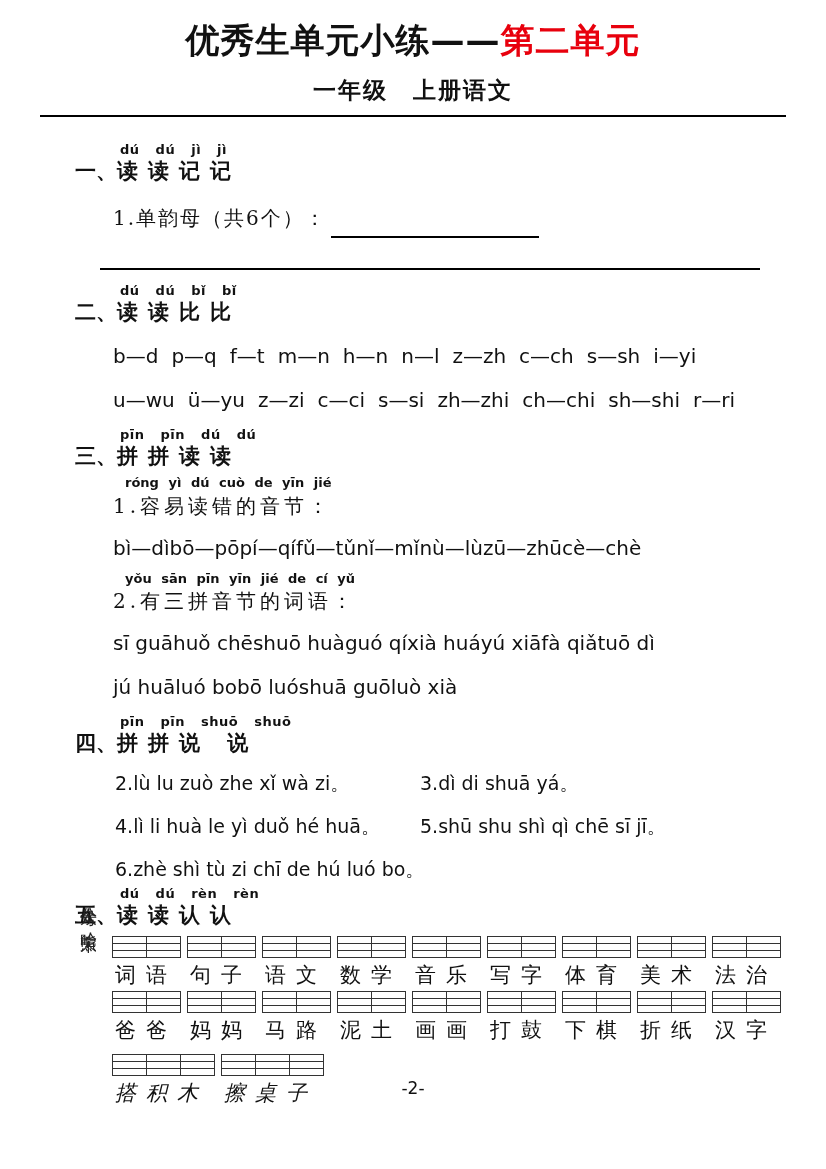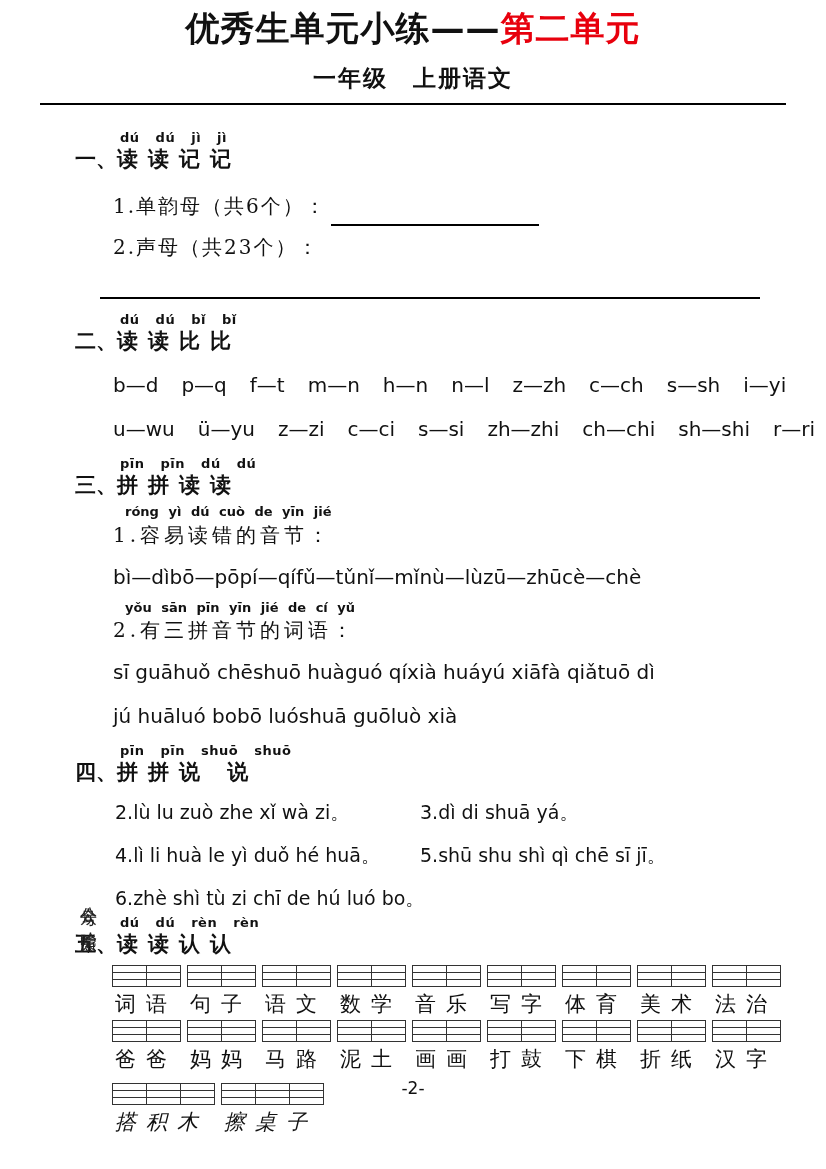--- a/index.html
+++ b/index.html
@@ -2,42 +2,42 @@
 <html><head>
 <meta charset="utf-8">
 <style>
   * { box-sizing: border-box; margin: 0; padding: 0; }
   html,body { width: 826px; height: 1169px; }
   body {
     background: #ffffff; color: #111;
     font-family: "DejaVu Serif", serif;
     position: relative; overflow: hidden;
   }
-  .header { text-align: center; padding-top: 6px; }
+  .header { text-align: center; padding-top: 18px; }
   .title { font-size: 34px; font-weight: bold; font-family: "DejaVu Sans", sans-serif; letter-spacing: 1px; }
   .title .red { color: #e8000d; }
   .subtitle { font-size: 23px; font-weight: bold; margin-top: 11px; letter-spacing: 2px; }
   .header-rule { border: none; border-top: 2px solid #000; margin: 9px 40px 0 40px; }
 
   .content { padding: 0 40px 0 75px; }
 
   .sec { margin-top: 0; }
   .sec-head { display: flex; align-items: flex-end; font-family: "DejaVu Sans", sans-serif; font-weight: bold; }
   .sec-num { font-size: 21px; line-height: 1.15; }
   .sec-tp { display: flex; flex-direction: column; }
   .sec-pinyin { font-size: 13px; line-height: 1; margin: 0 0 3px 3px; word-spacing: 11px; letter-spacing: 0.5px; }
   .sec-title { font-size: 21px; line-height: 1.15; letter-spacing: 10px; white-space: nowrap; }
 
   .ind { margin-left: 38px; }
 
   .item { font-size: 20px; margin-top: 22px; letter-spacing: 2px; }
   .blank-inline { display: inline-block; width: 208px; border-bottom: 2px solid #000; height: 2px; transform: translateY(13px); margin-left: 4px; }
   .answer-line { margin: 36px 26px 0 25px; border-bottom: 2px solid #000; height: 0; }
 
-  .prow { display: flex; gap: 23px; font-family: "DejaVu Sans", sans-serif; font-size: 20px; margin-top: 20px; margin-left: 38px; white-space: nowrap; }
+  .prow { display: flex; gap: 13px; font-family: "DejaVu Sans", sans-serif; font-size: 20px; margin-top: 20px; margin-left: 38px; white-space: nowrap; }
   .srow { display: flex; font-family: "DejaVu Sans", sans-serif; font-size: 20px; margin-top: 16px; margin-left: 38px; white-space: nowrap; }
 
   .sub-head { margin-top: 8px; margin-left: 38px; }
   .sub-pinyin { font-family: "DejaVu Sans", sans-serif; font-weight: bold; font-size: 13px; word-spacing: 5px; margin-left: 12px; line-height: 1.1; }
   .sub-title { font-size: 20px; letter-spacing: 4px; margin-top: 2px; }
 
   .sentences { display: grid; grid-template-columns: 305px auto; row-gap: 17px; justify-content: start;
                margin: 16px 0 0 40px; font-family: "DejaVu Sans", sans-serif; font-size: 19px; white-space: nowrap; }
 
   .wrow { display: flex; gap: 6px; margin-left: 37px; align-items: flex-start; }
@@ -71,21 +71,20 @@
 
   <div class="sec mt26">
     <div class="sec-head">
       <span class="sec-num">一、</span>
       <span class="sec-tp">
         <span class="sec-pinyin">dú dú jì jì</span>
         <span class="sec-title">读读记记</span>
       </span>
     </div>
     <div class="item ind"><span>1.单韵母（共6个）：</span><span class="blank-inline"></span></div>
-    <div class="item ind" style="margin-top:14px"><span>2.声母（共23个）：</span></div>
     <div class="answer-line"></div>
   </div>
 
   <div class="sec mt14">
     <div class="sec-head">
       <span class="sec-num">二、</span>
       <span class="sec-tp">
         <span class="sec-pinyin">dú dú bǐ bǐ</span>
         <span class="sec-title">读读比比</span>
       </span>

